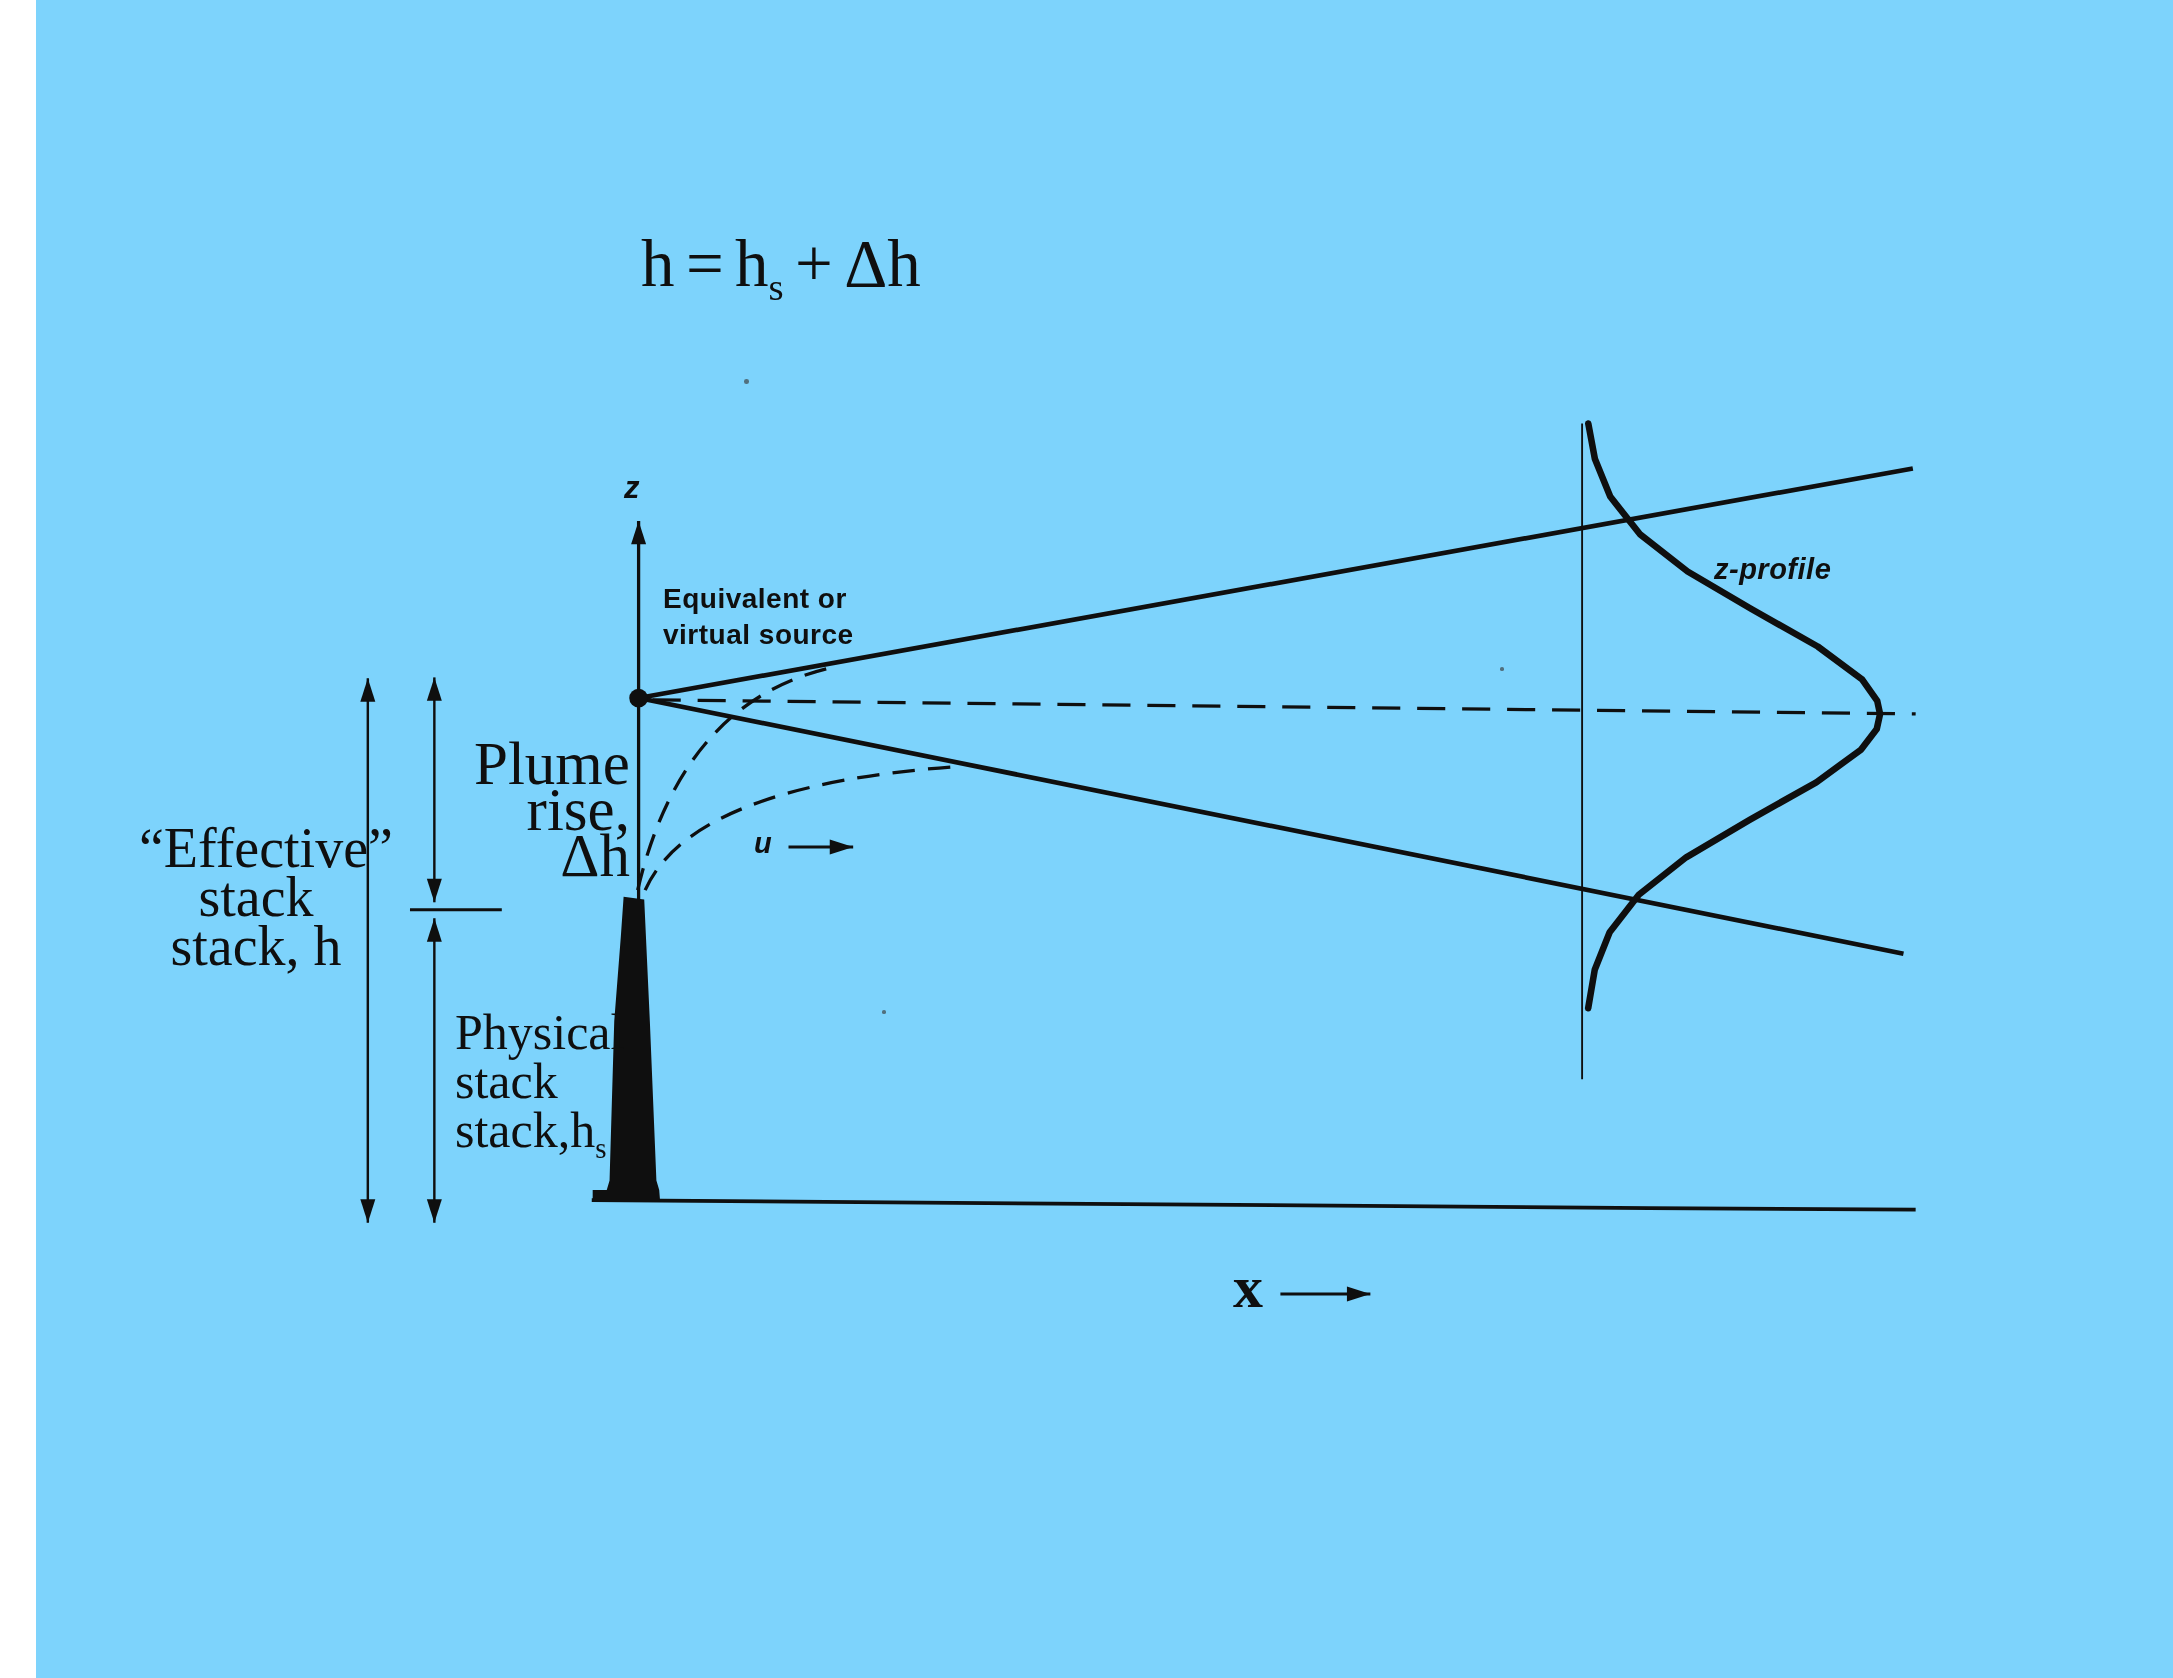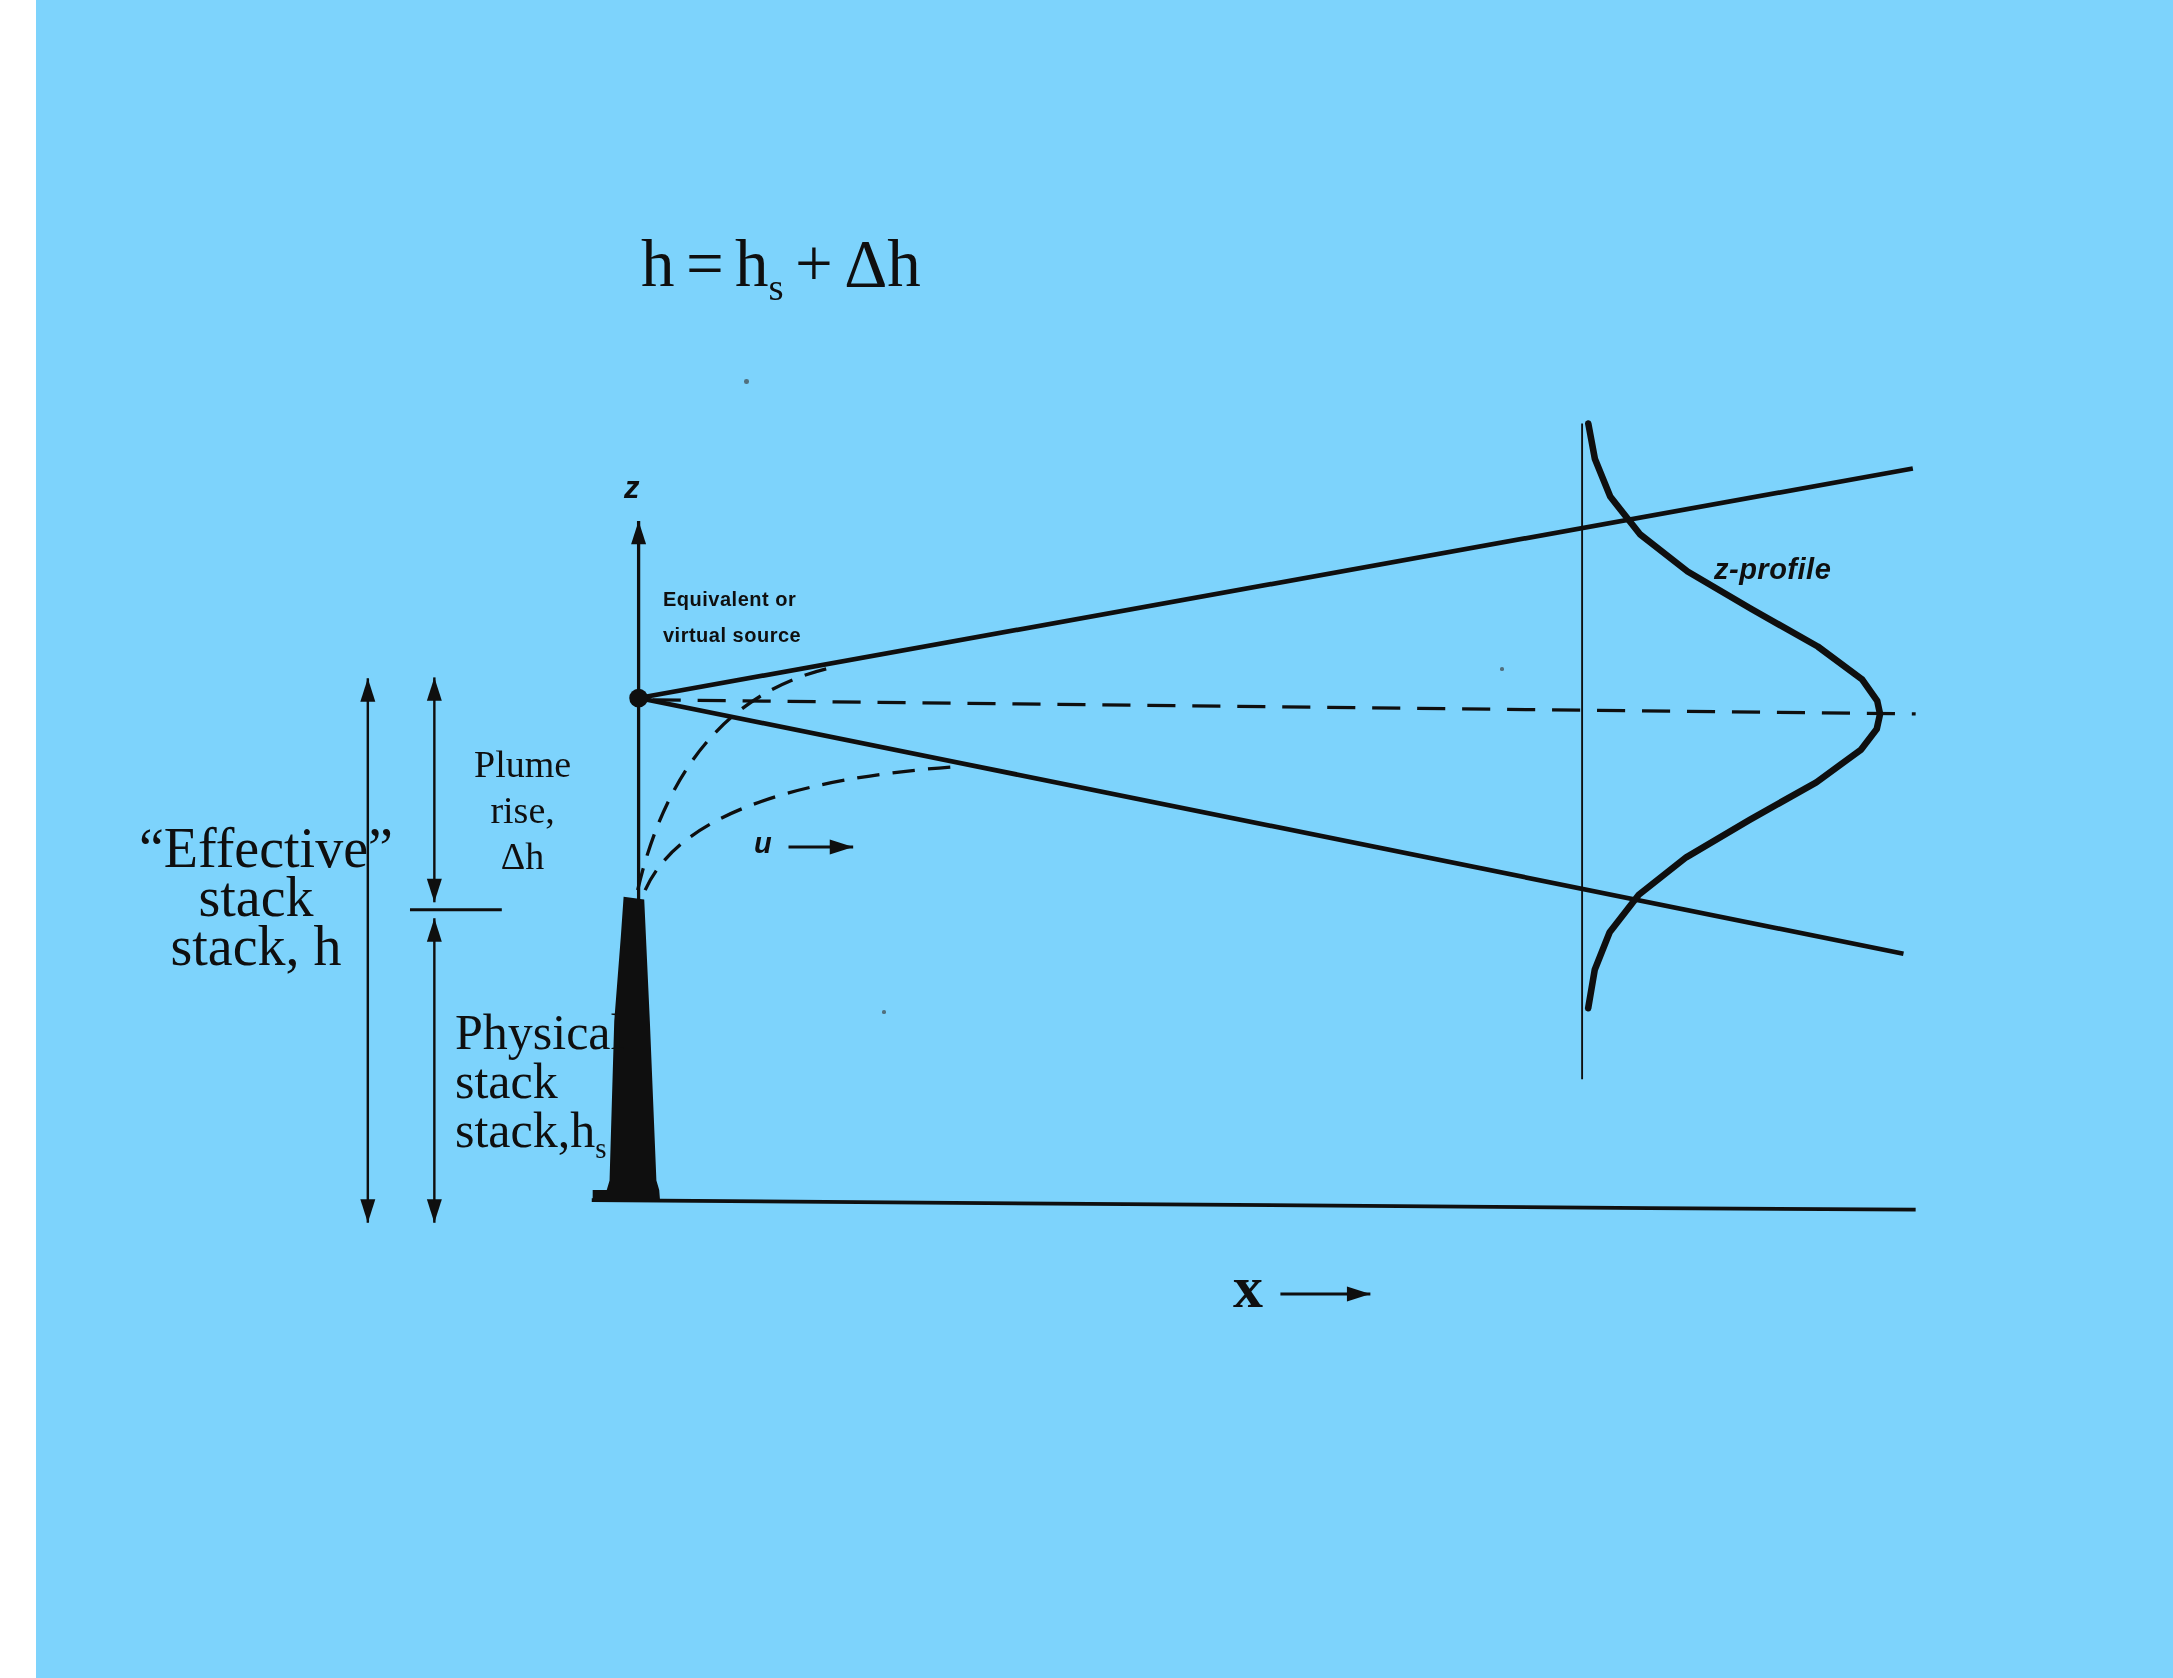--- a/index.html
+++ b/index.html
@@ -27,31 +27,31 @@
 
   .serif-label{font-family:"Liberation Serif","DejaVu Serif",serif;}
   .sans-label{font-family:"Liberation Sans","DejaVu Sans",sans-serif;font-weight:bold;}
 
   .lbl-effective{
     left:103px;top:824px;width:234px;
     font-size:56px;line-height:49px;text-align:center;
   }
   .lbl-plume{
     left:438px;top:741px;
-    font-size:38px;line-height:46px;text-align:center;
+    font-size:61px;line-height:46px;text-align:right;
   }
   .lbl-physical{
     left:419px;top:1008px;
     font-size:50px;line-height:49px;text-align:left;
   }
   .lbl-physical sub,.lbl-effective sub{font-size:0.58em;line-height:0;}
 
   .lbl-equiv{
     left:627px;top:581px;
-    font-size:20px;line-height:36px;letter-spacing:0.5px;
+    font-size:28px;line-height:36px;letter-spacing:0.5px;
   }
   .lbl-z{
     left:588px;top:470px;
     font-size:31px;font-style:italic;font-weight:bold;
   }
   .lbl-u{
     left:718px;top:827px;
     font-size:29px;font-style:italic;
   }
   .lbl-zprofile{

